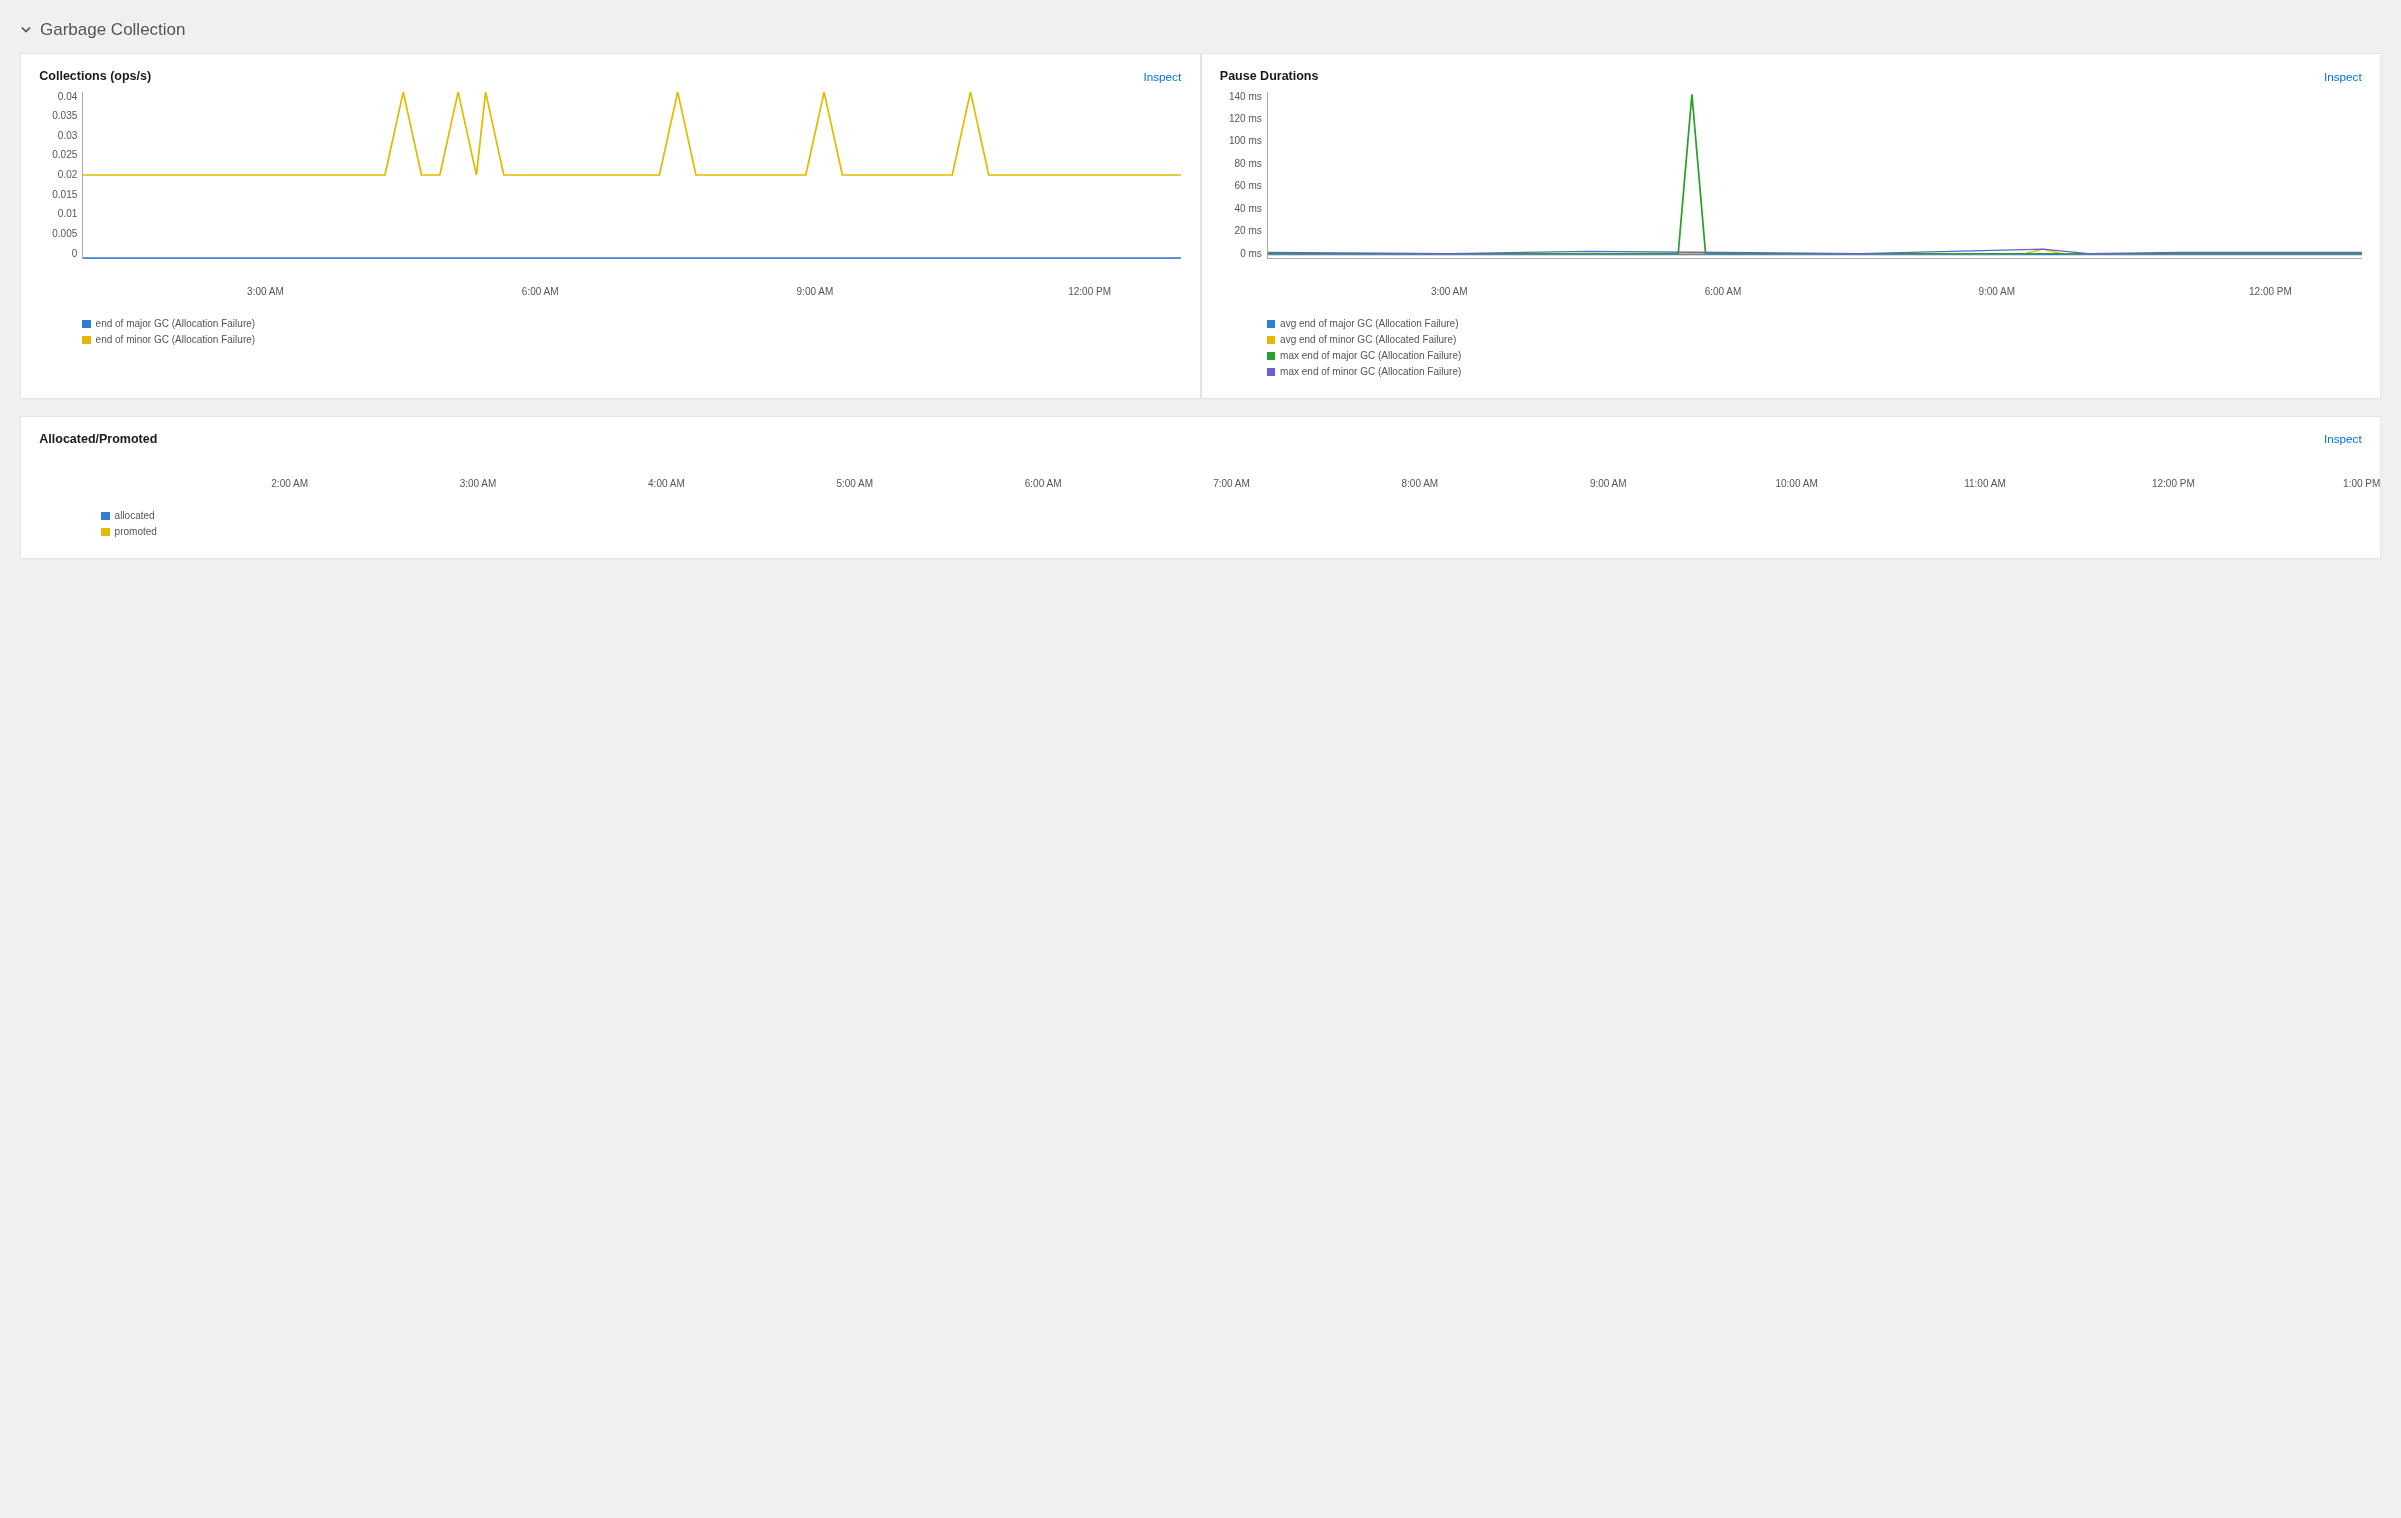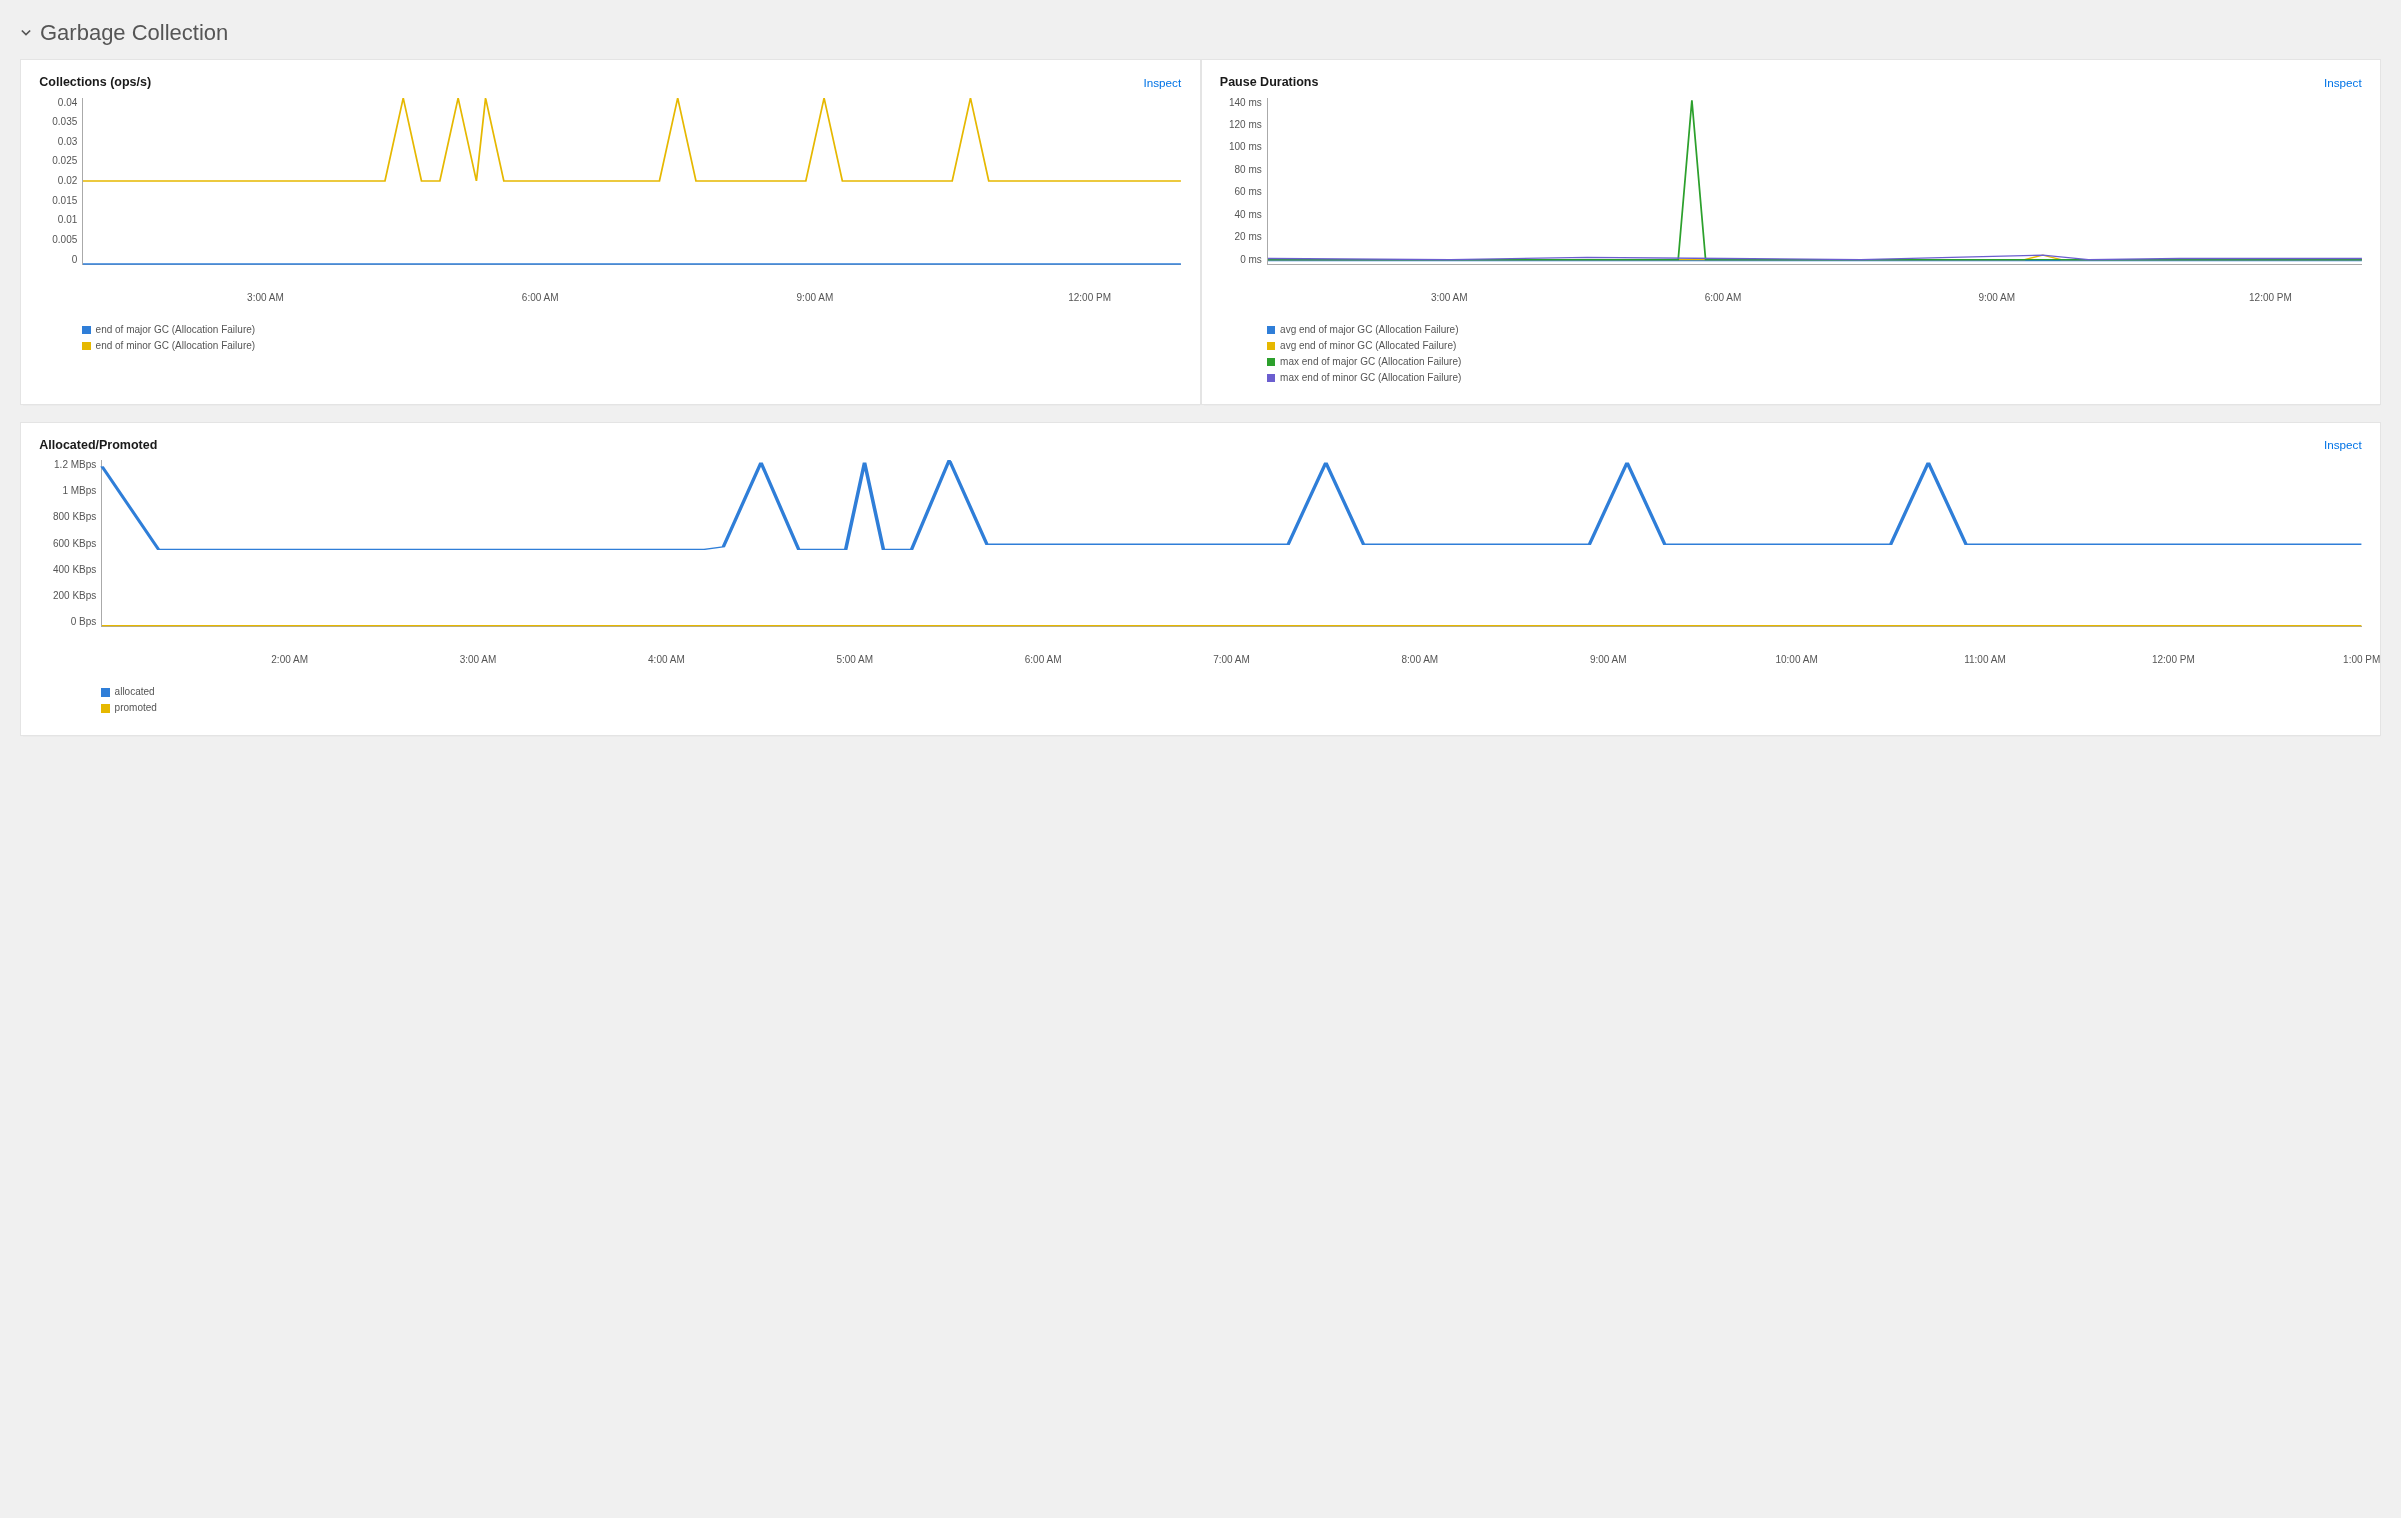--- a/index.html
+++ b/index.html
@@ -19,21 +19,21 @@
   }
   .section-header .chev {
     font-size: 11.7px;
     color: #555;
     width: 11.7px;
     display: inline-flex;
     align-items: center;
     justify-content: center;
   }
   .section-title {
-    font-size: 22px;
+    font-size: 17px;
     font-weight: 400;
     color: #555;
   }
   .row {
     display: flex;
     gap: 0;
     margin-bottom: 16.7px;
     justify-content: space-between;
   }
   .panel {
@@ -233,37 +233,20 @@
   </div>
 </div>
 
 <div class="row">
   <div class="panel" style="--yaxis-w:62px">
     <div class="panel-header">
       <div class="panel-title">Allocated/Promoted</div>
       <div class="inspect-link">Inspect</div>
     </div>
     <div class="chart-wrap">
-    <div class="chart-body">
-      <div class="y-axis" style="height:167px;width:62px">
-            <div class="tick">1.2 MBps</div>
-            <div class="tick">1 MBps</div>
-            <div class="tick">800 KBps</div>
-            <div class="tick">600 KBps</div>
-            <div class="tick">400 KBps</div>
-            <div class="tick">200 KBps</div>
-            <div class="tick">0 Bps</div>
-          </div>
-      <div class="plot" style="height:167px">
-        <svg viewBox="0 0 1000 200" preserveAspectRatio="none">
-              <polyline points="0.00,7.69 25.00,107.69 266.67,107.69 275.00,104.62 291.67,3.08 308.33,107.69 329.17,107.69 337.50,3.08 345.83,107.69 358.33,107.69 375.00,0.00 391.67,101.54 525.00,101.54 541.67,3.08 558.33,101.54 658.33,101.54 675.00,3.08 691.67,101.54 791.67,101.54 808.33,3.08 825.00,101.54 1000.00,101.54" fill="none" stroke="#2f7ed8" stroke-width="1.6"></polyline>
-              <polyline points="0.00,199.54 1000.00,199.54" fill="none" stroke="#e6b800" stroke-width="1.6"></polyline>
-            </svg>
-      </div>
-    </div>
     <div class="x-axis">
           <div class="x-axis-inner">
             <span class="xtick" style="left:8.333333333333332%">2:00 AM</span>
             <span class="xtick" style="left:16.666666666666664%">3:00 AM</span>
             <span class="xtick" style="left:25%">4:00 AM</span>
             <span class="xtick" style="left:33.33333333333333%">5:00 AM</span>
             <span class="xtick" style="left:41.66666666666667%">6:00 AM</span>
             <span class="xtick" style="left:50%">7:00 AM</span>
             <span class="xtick" style="left:58.333333333333336%">8:00 AM</span>
             <span class="xtick" style="left:66.66666666666666%">9:00 AM</span>

